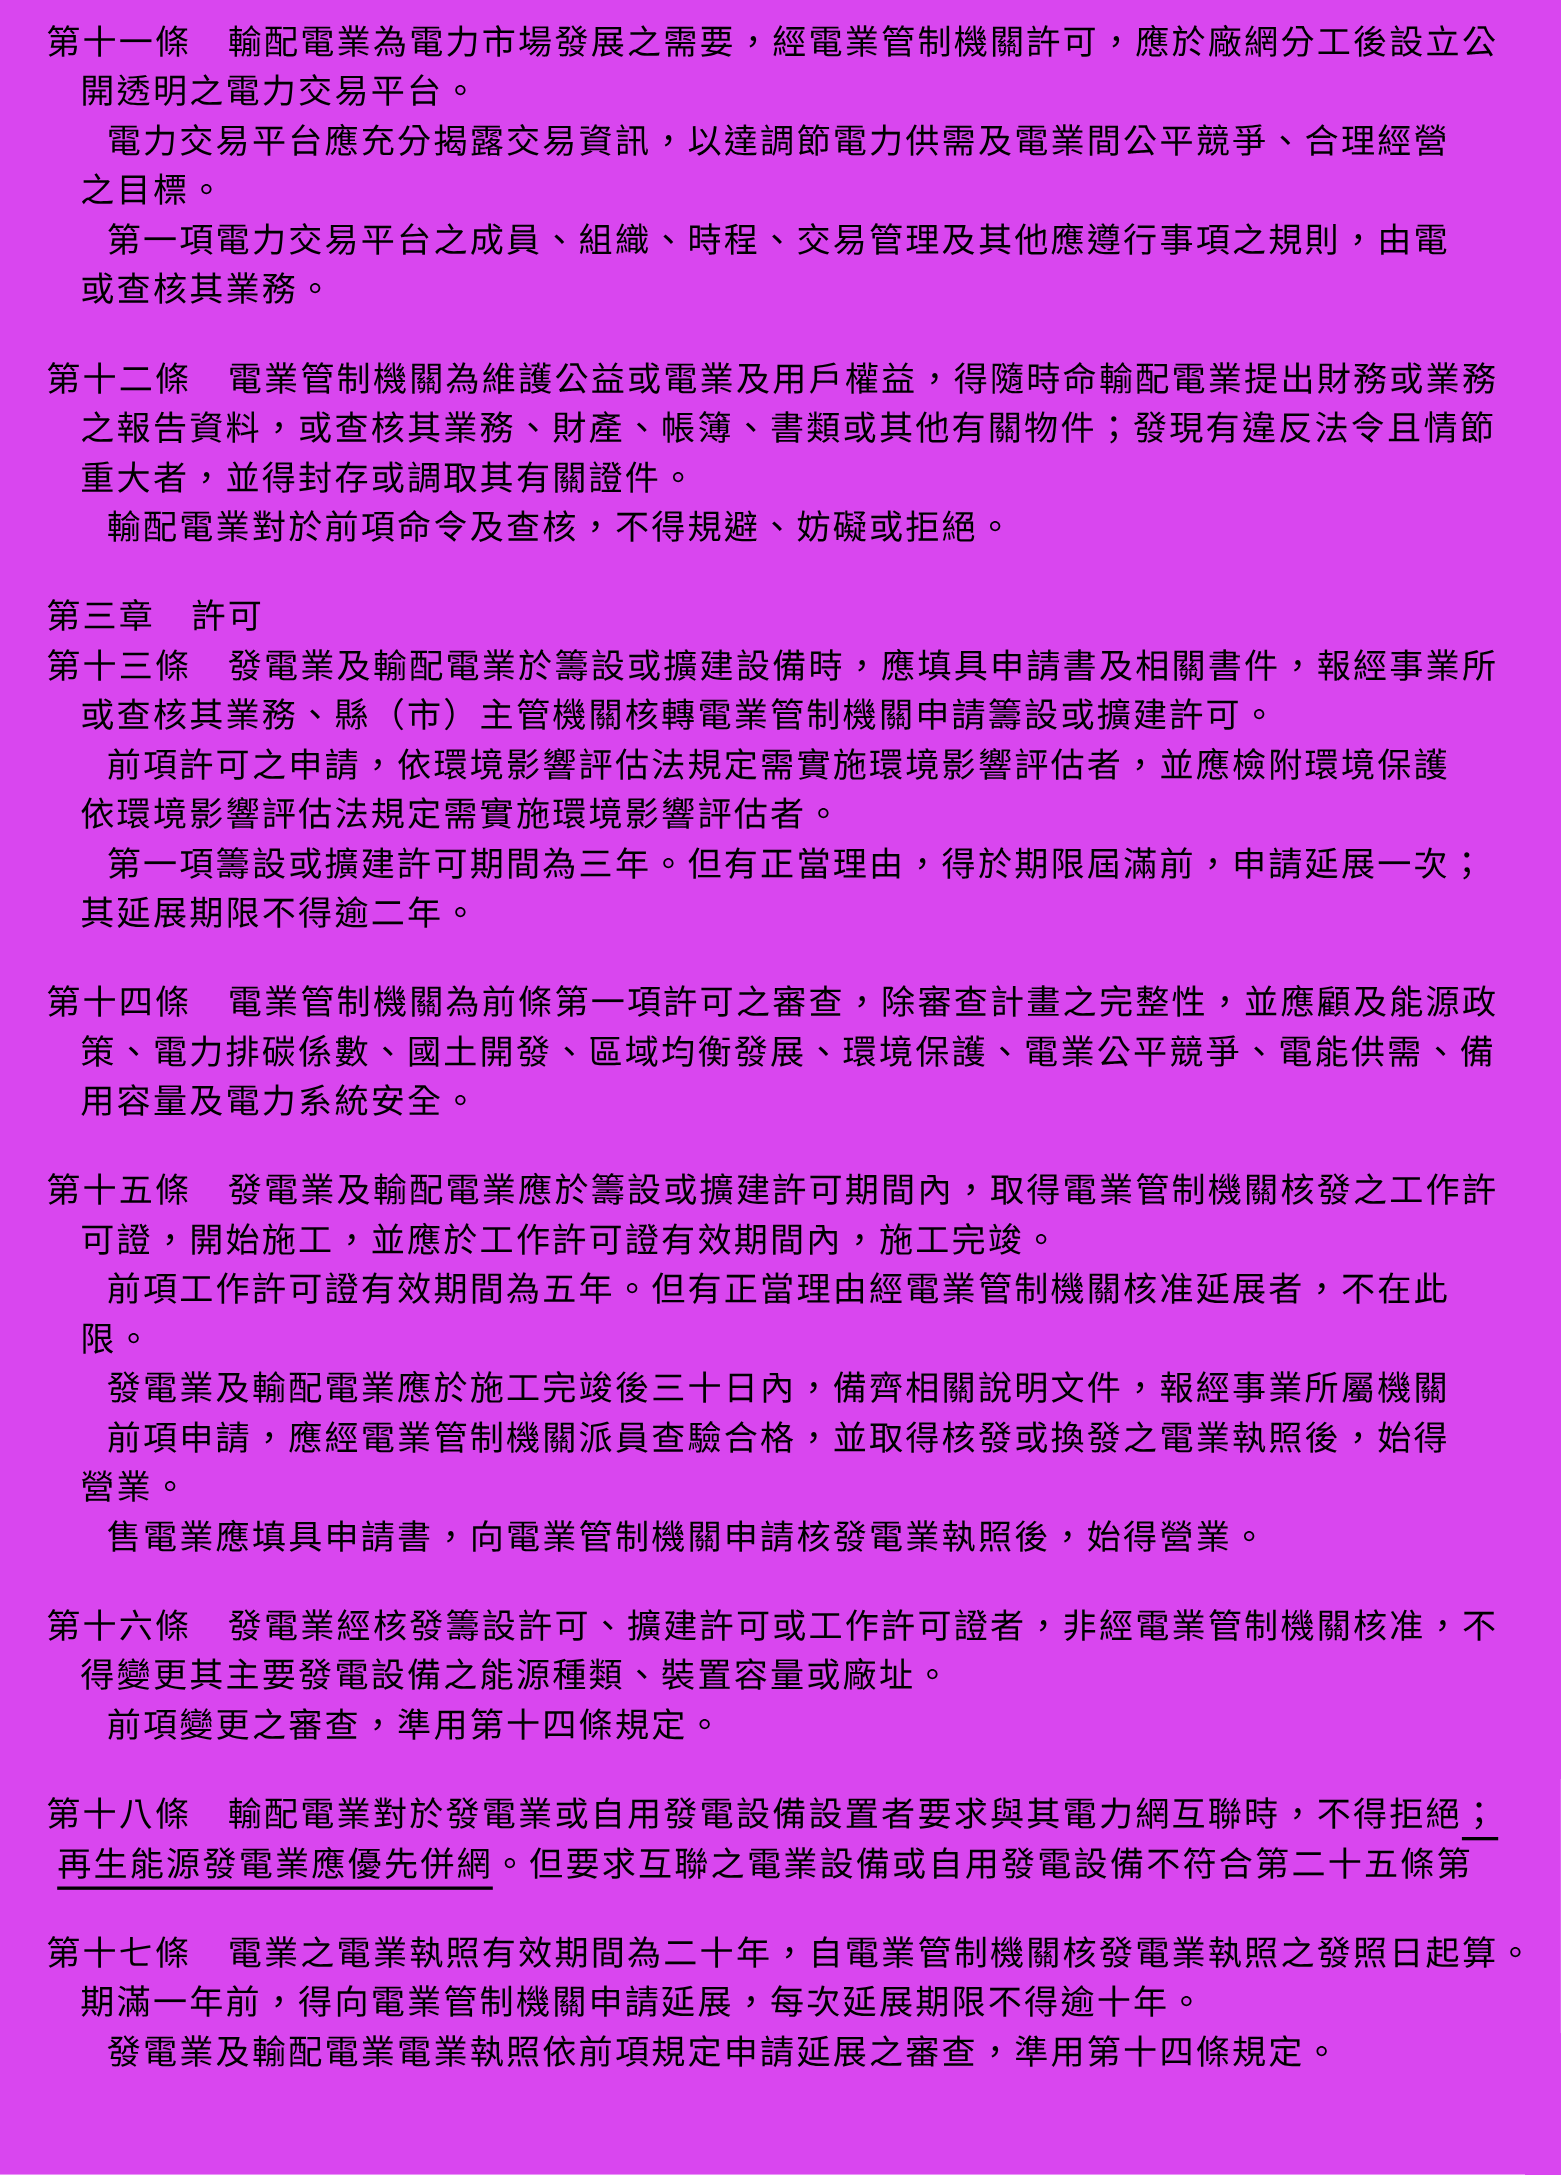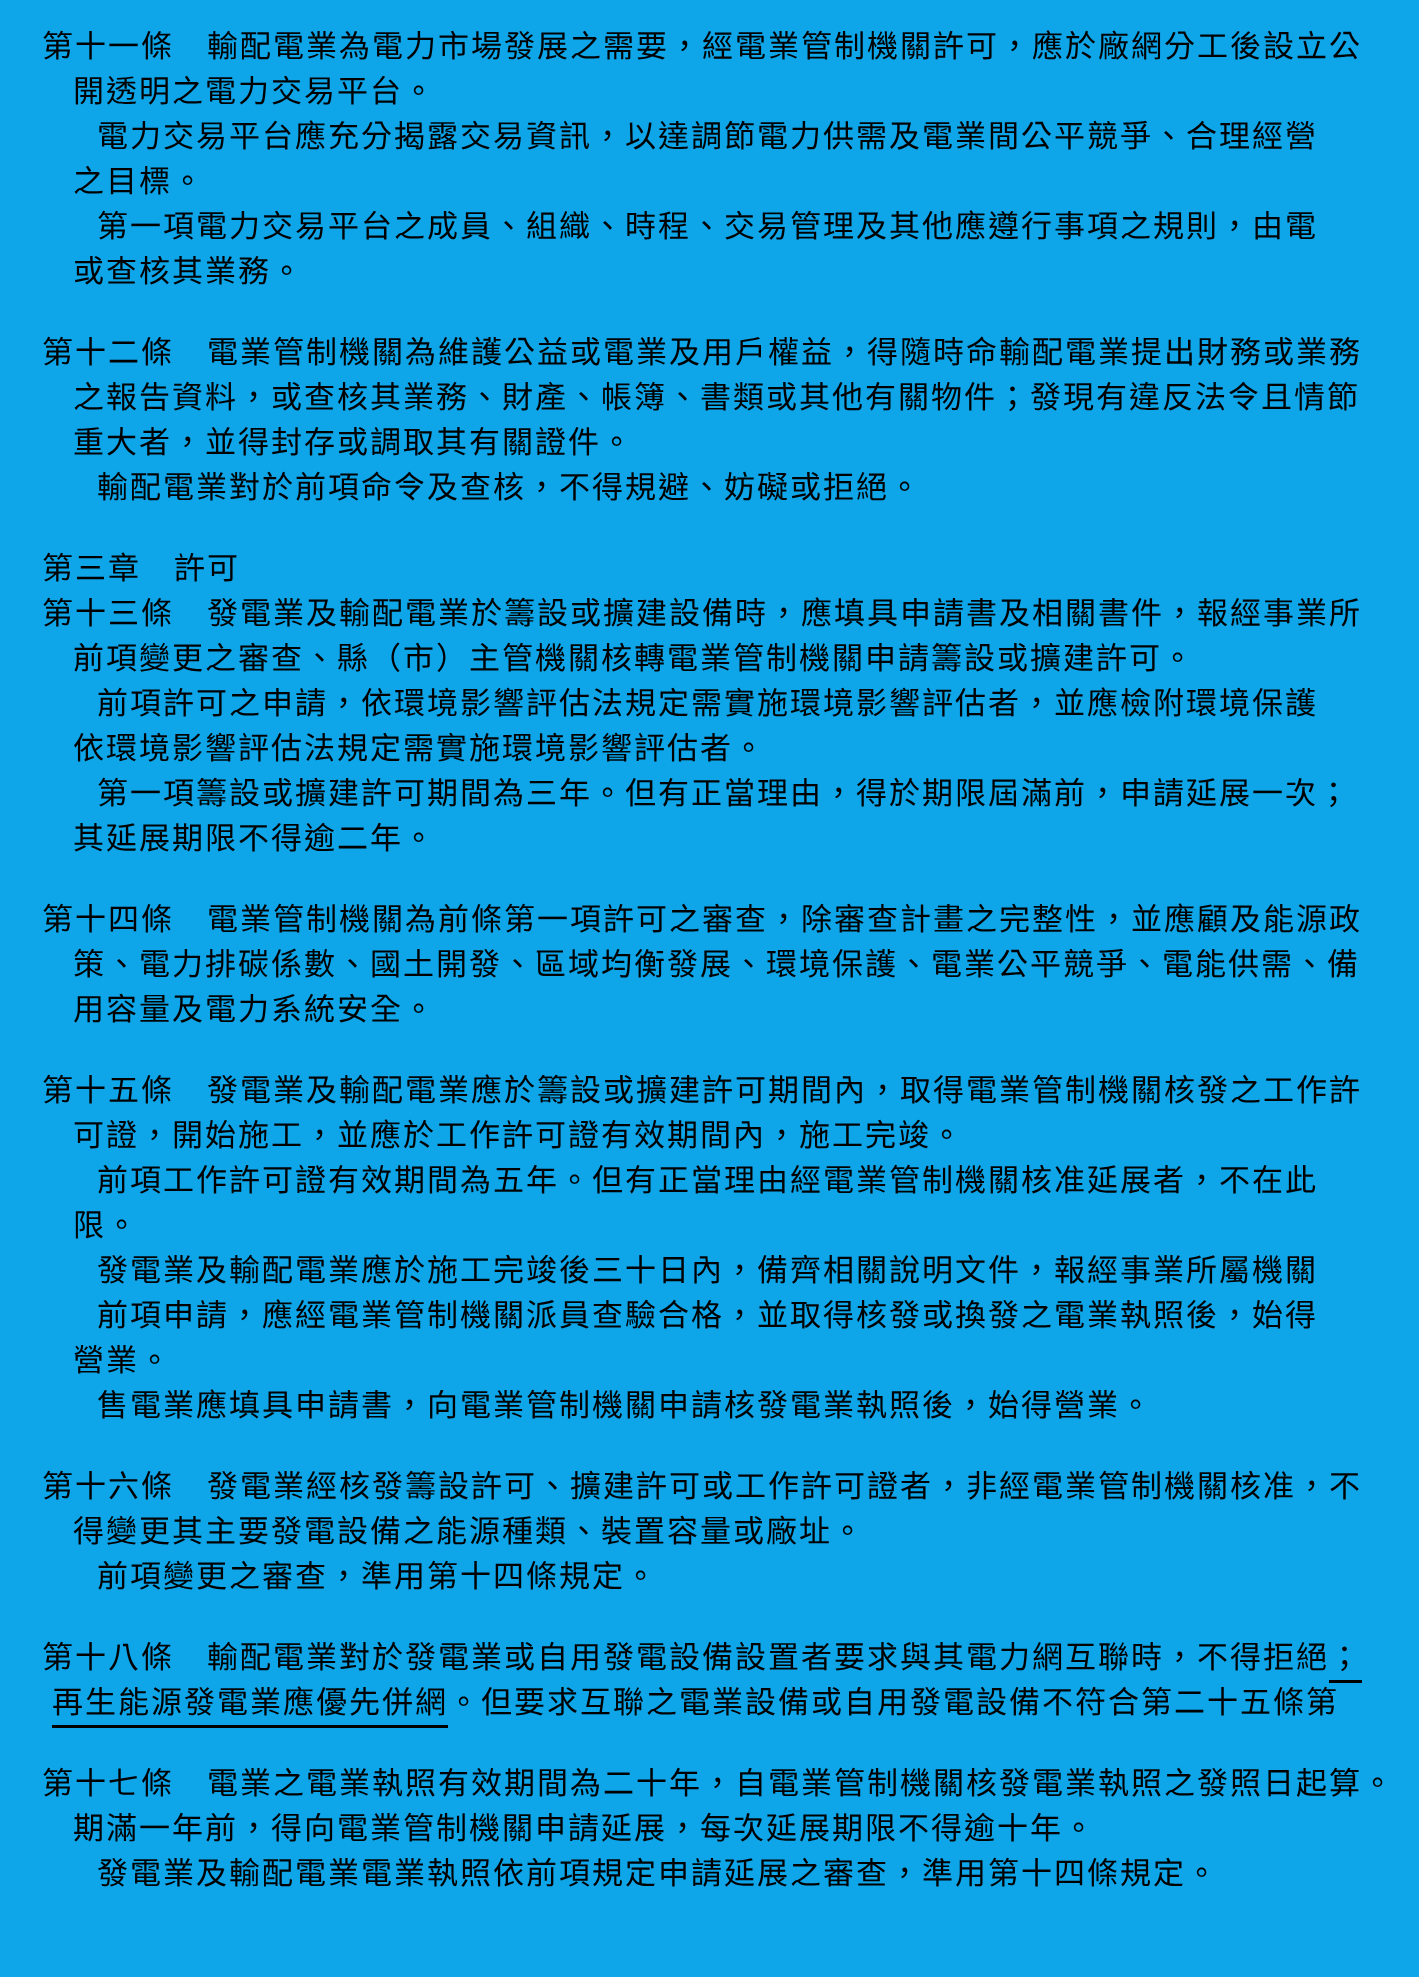--- a/index.html
+++ b/index.html
@@ -1,27 +1,27 @@
 <!DOCTYPE html>
 <html lang="zh-TW"><head>
 <meta charset="utf-8">
 <style>
   html, body { margin: 0; padding: 0; background: #ffffff; }
   #page {
     position: relative;
     width: 1419px;
     height: 1977px;
-    background: #0ea5e9;
+    background: #d946ef;
     color: #000000;
-    font-family: Liberation Mono, monospace;
+    font-family: Liberation Serif, serif;
     font-size: 31px;
     letter-spacing: 2px;
     line-height: 45px;
     box-sizing: border-box;
-    padding: 26px 0 0 42px;
+    padding: 16px 0 0 42px;
     overflow: hidden;
   }
   .block { margin-top: 36px; }
   .block:first-child { margin-top: 0; }
   .block.after-chapter { margin-top: 0; }
   .line { white-space: pre; }
   .indent-label { margin-left: 0; }
   .indent-cont { margin-left: 31px; }
   .indent-para { margin-left: 55px; }
   .indent-cont-tight { margin-left: 10px; }
@@ -47,21 +47,21 @@
         <div class="line indent-label"><span>第十二條　電業管制機關為維護公益或電業及用戶權益，得隨時命輸配電業提出財務或業務</span></div>
         <div class="line indent-cont"><span>之報告資料，或查核其業務、財產、帳簿、書類或其他有關物件；發現有違反法令且情節</span></div>
         <div class="line indent-cont"><span>重大者，並得封存或調取其有關證件。</span></div>
         <div class="line indent-para"><span>輸配電業對於前項命令及查核，不得規避、妨礙或拒絕。</span></div>
       </div>
       <div class="block">
         <div class="line indent-label"><span>第三章　許可</span></div>
       </div>
       <div class="block after-chapter">
         <div class="line indent-label"><span>第十三條　發電業及輸配電業於籌設或擴建設備時，應填具申請書及相關書件，報經事業所</span></div>
-        <div class="line indent-cont"><span>前項變更之審查、縣（市）主管機關核轉電業管制機關申請籌設或擴建許可。</span></div>
+        <div class="line indent-cont"><span>或查核其業務、縣（市）主管機關核轉電業管制機關申請籌設或擴建許可。</span></div>
         <div class="line indent-para"><span>前項許可之申請，依環境影響評估法規定需實施環境影響評估者，並應檢附環境保護</span></div>
         <div class="line indent-cont"><span>依環境影響評估法規定需實施環境影響評估者。</span></div>
         <div class="line indent-para"><span>第一項籌設或擴建許可期間為三年。但有正當理由，得於期限屆滿前，申請延展一次；</span></div>
         <div class="line indent-cont"><span>其延展期限不得逾二年。</span></div>
       </div>
       <div class="block">
         <div class="line indent-label"><span>第十四條　電業管制機關為前條第一項許可之審查，除審查計畫之完整性，並應顧及能源政</span></div>
         <div class="line indent-cont"><span>策、電力排碳係數、國土開發、區域均衡發展、環境保護、電業公平競爭、電能供需、備</span></div>
         <div class="line indent-cont"><span>用容量及電力系統安全。</span></div>
       </div>

